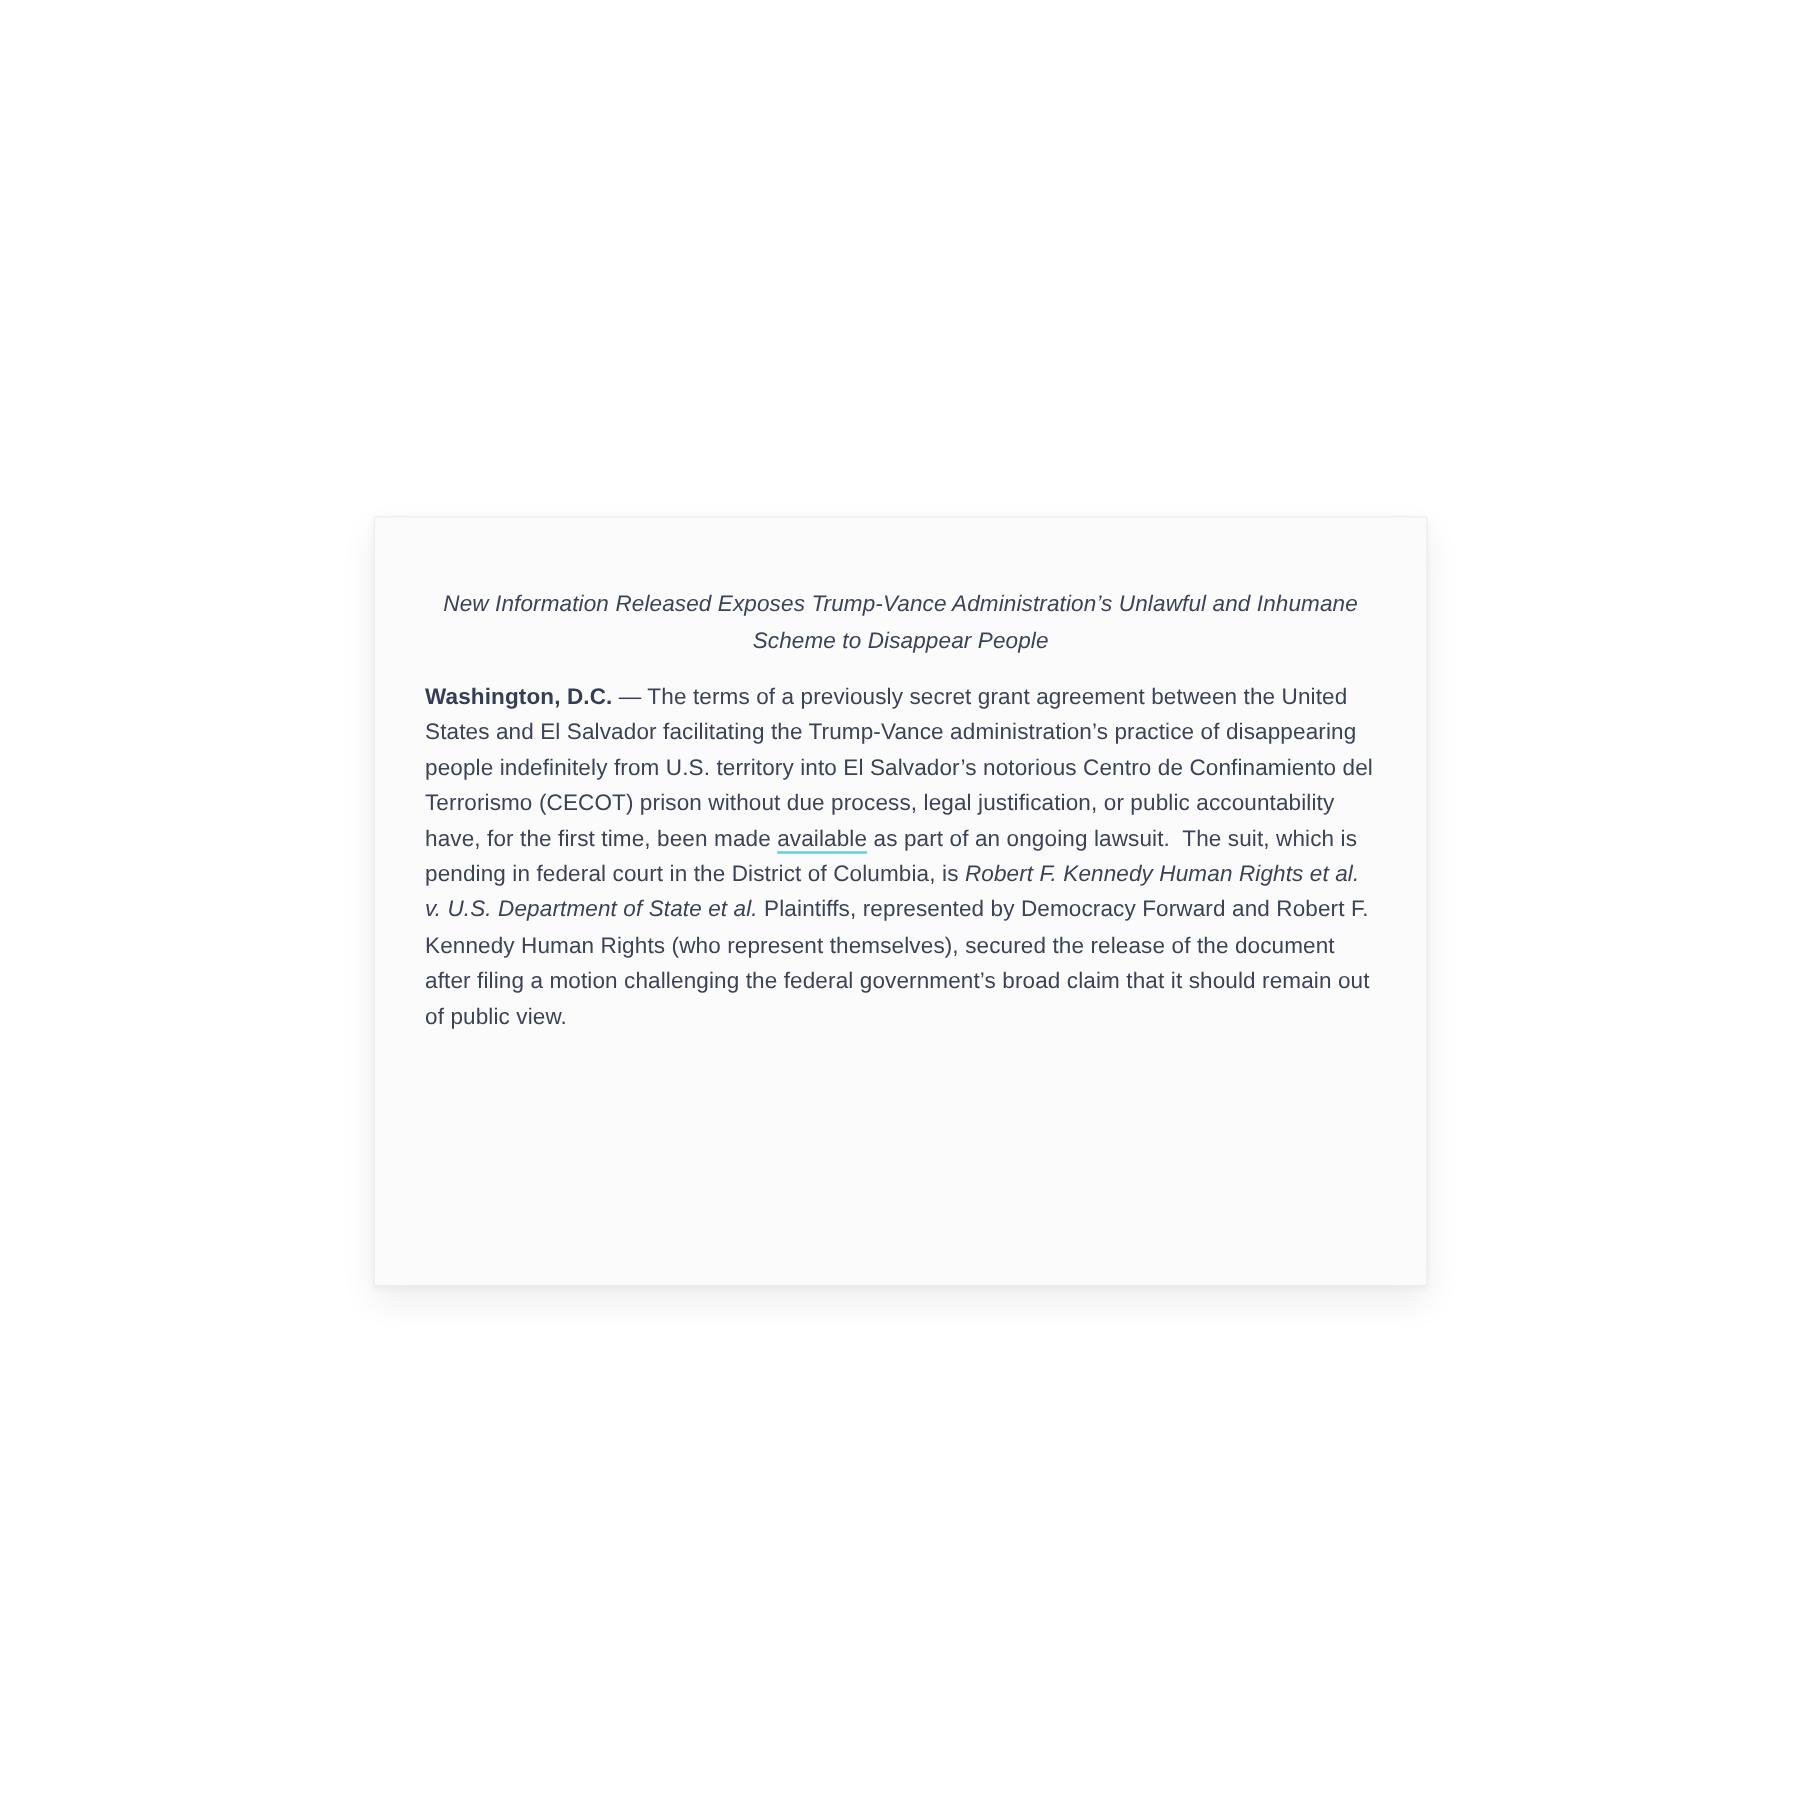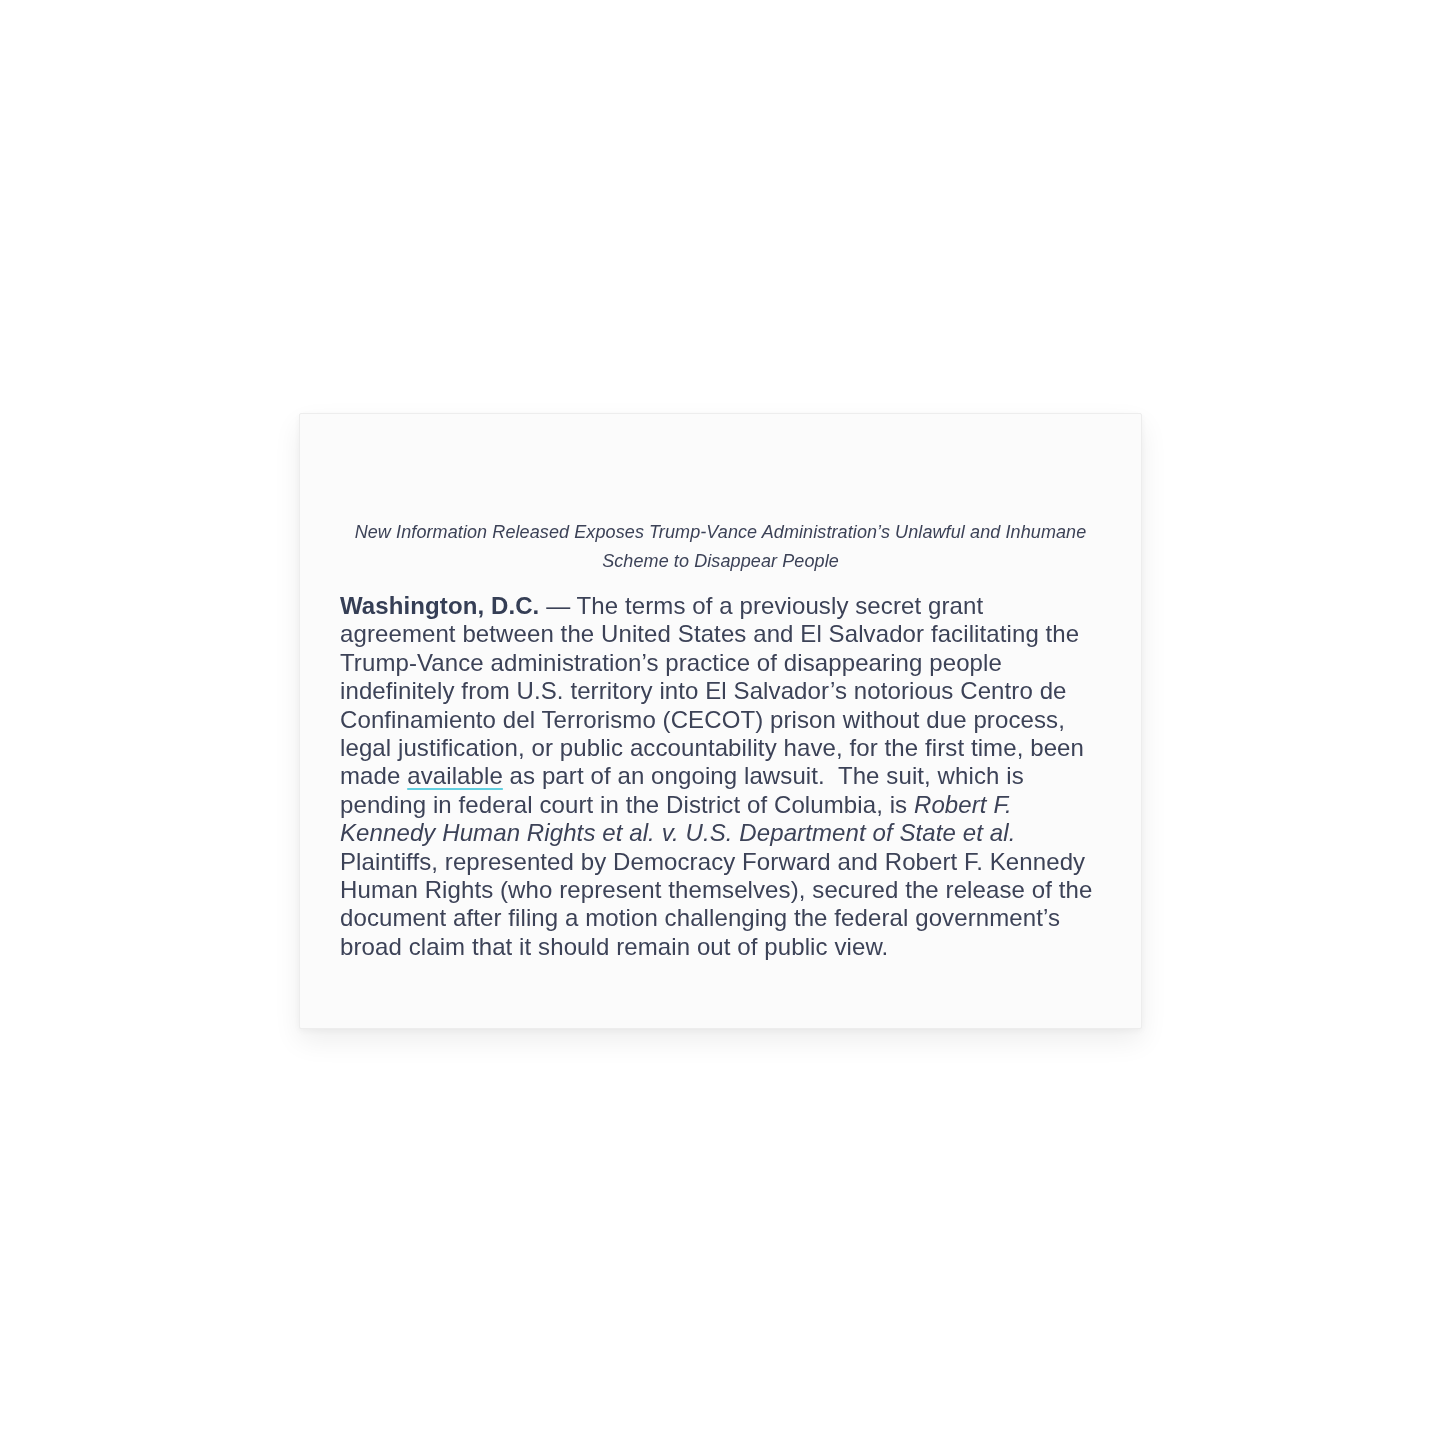--- a/index.html
+++ b/index.html
@@ -19,35 +19,35 @@
     position: absolute;
     left: 299px;
     top: 413px;
     width: 843px;
     height: 616px;
     box-sizing: border-box;
     background: #fbfbfb;
     border: 1px solid #ededed;
     border-radius: 2px;
     box-shadow: 0 12px 28px rgba(0, 0, 0, 0.07), 0 2px 6px rgba(0, 0, 0, 0.04);
-    padding: 104px 40px 0 40px;
+    padding: 55px 40px 0 40px;
   }
   .headline {
     margin: 0 0 17px 0;
     font-size: 18px;
     line-height: 28.5px;
     font-weight: 400;
     font-style: italic;
     text-align: center;
     color: #3c4257;
     letter-spacing: 0.1px;
   }
   .body-paragraph {
     margin: 0;
-    font-size: 24px;
+    font-size: 18px;
     line-height: 28.4px;
     font-weight: 400;
     color: #3c4257;
     letter-spacing: 0.1px;
     text-align: left;
   }
   .body-paragraph strong {
     font-weight: 700;
     color: #353e55;
   }

